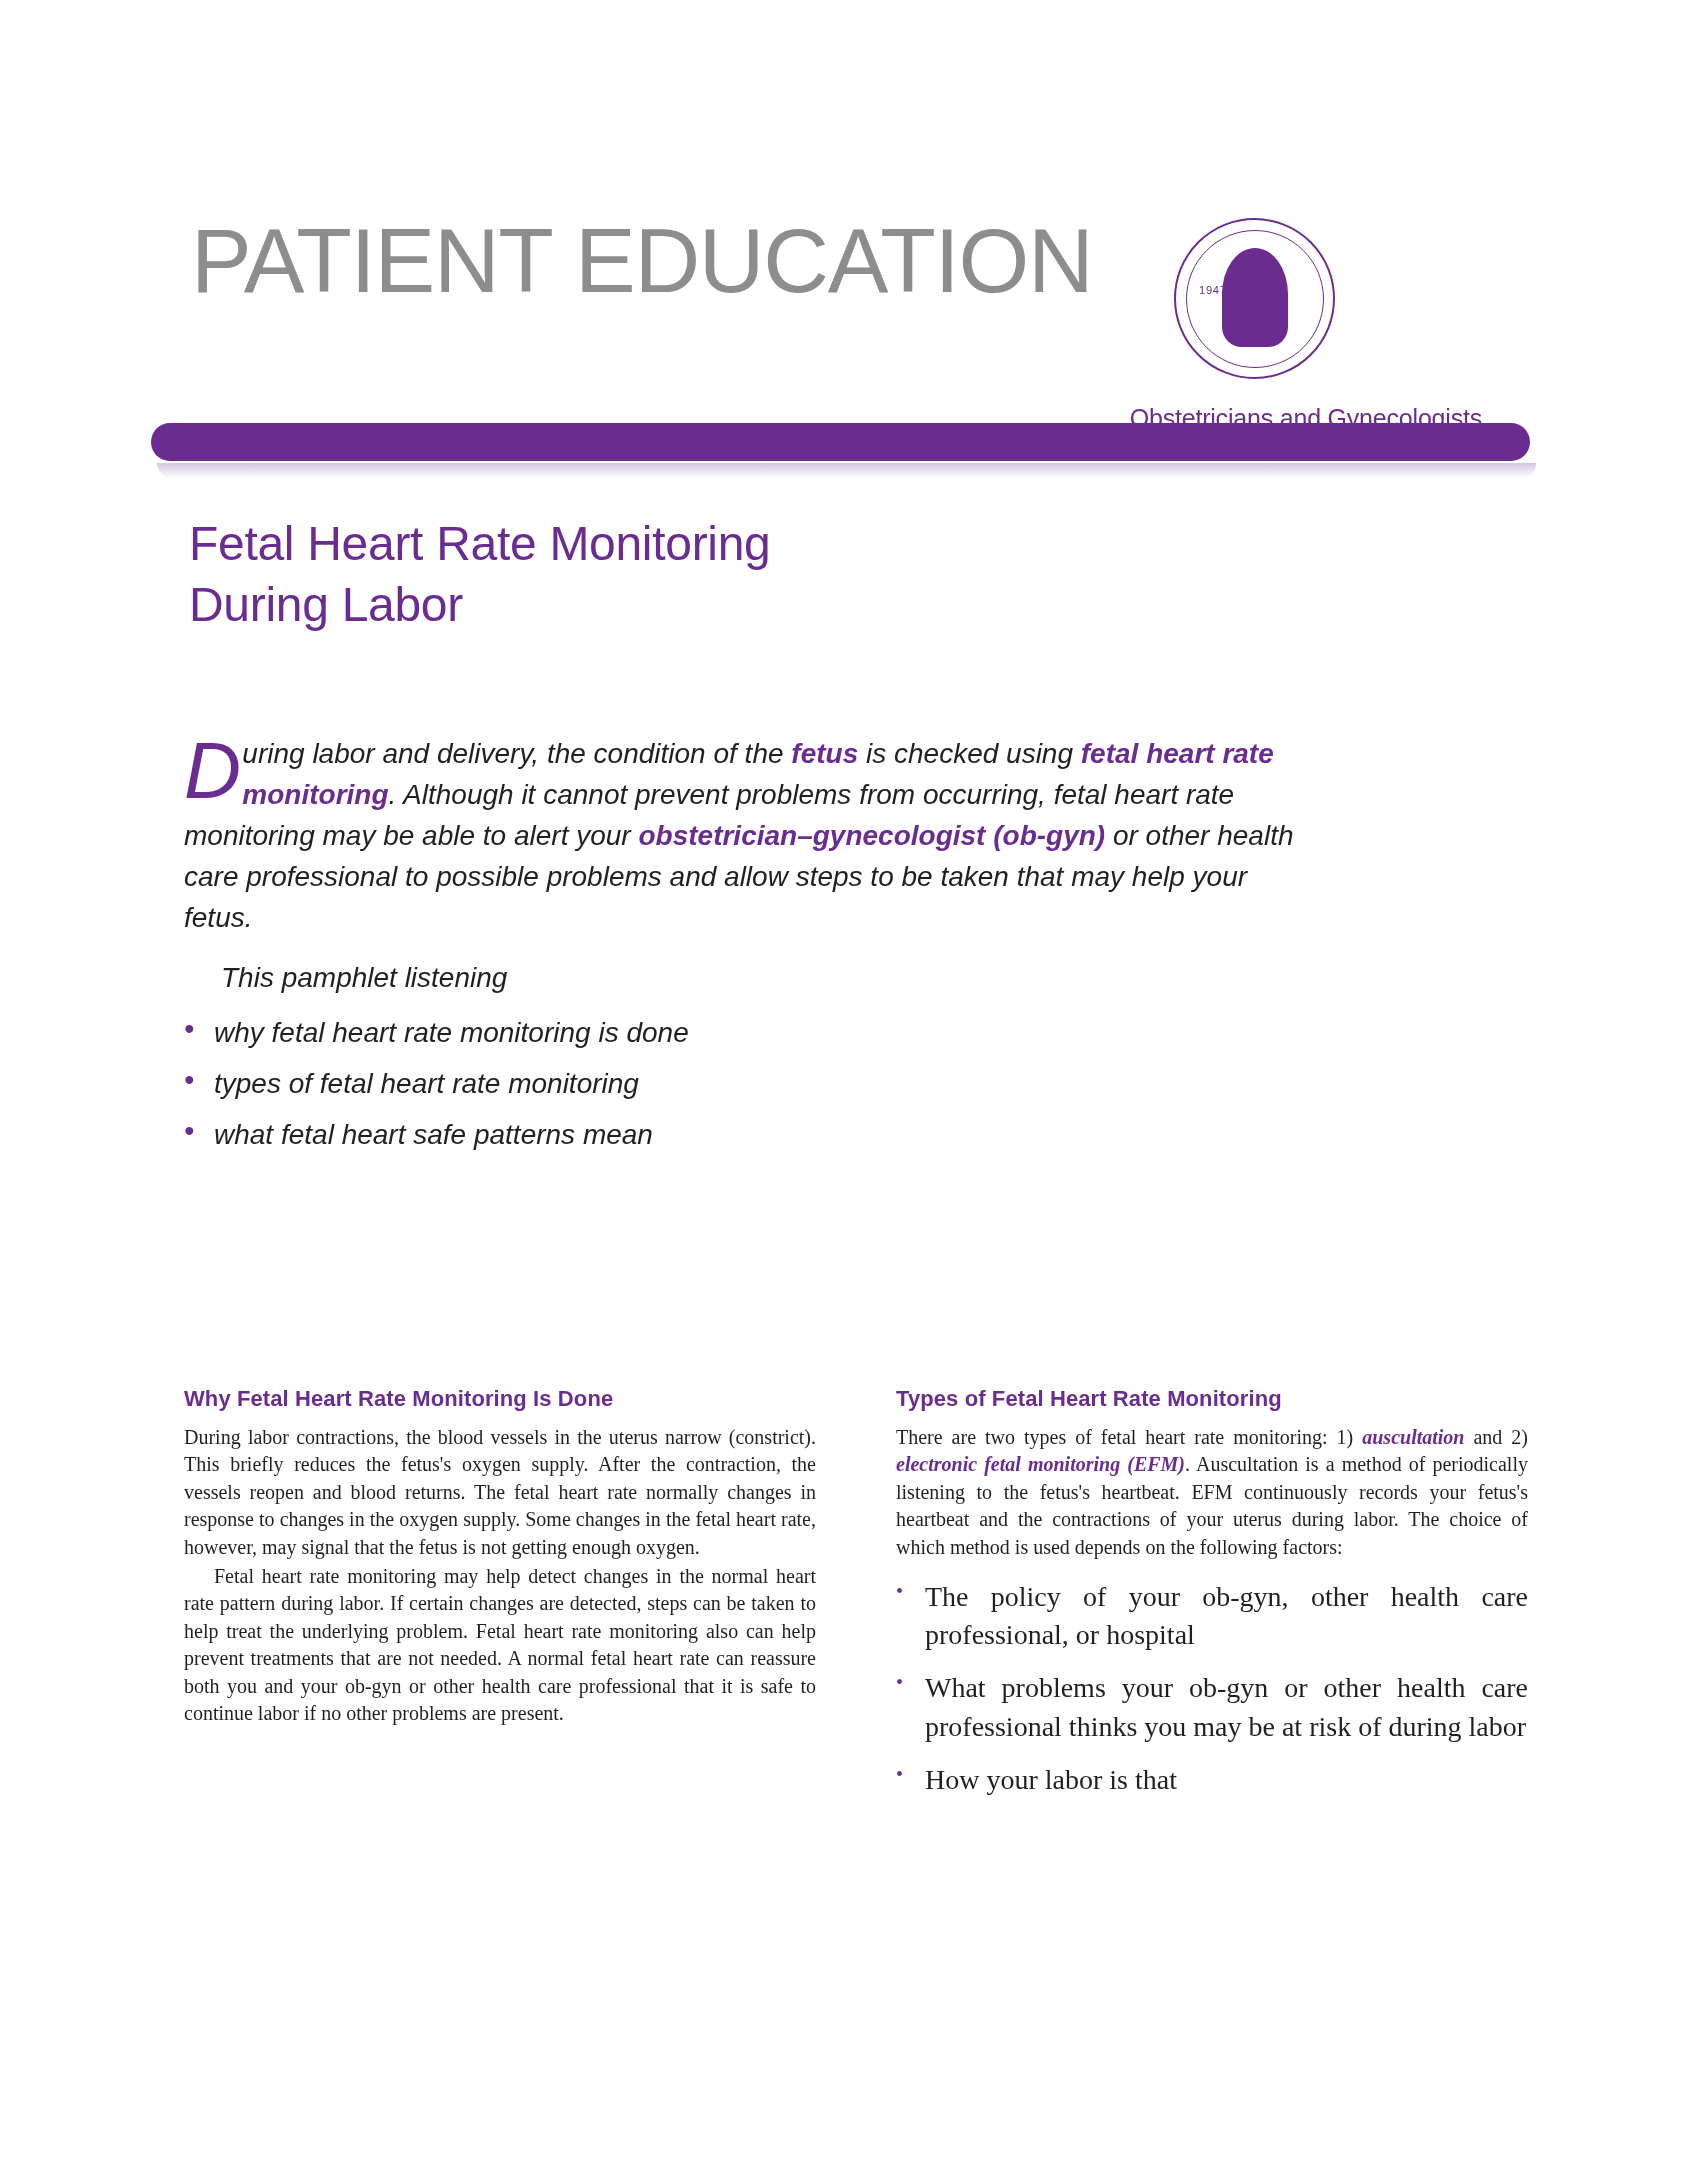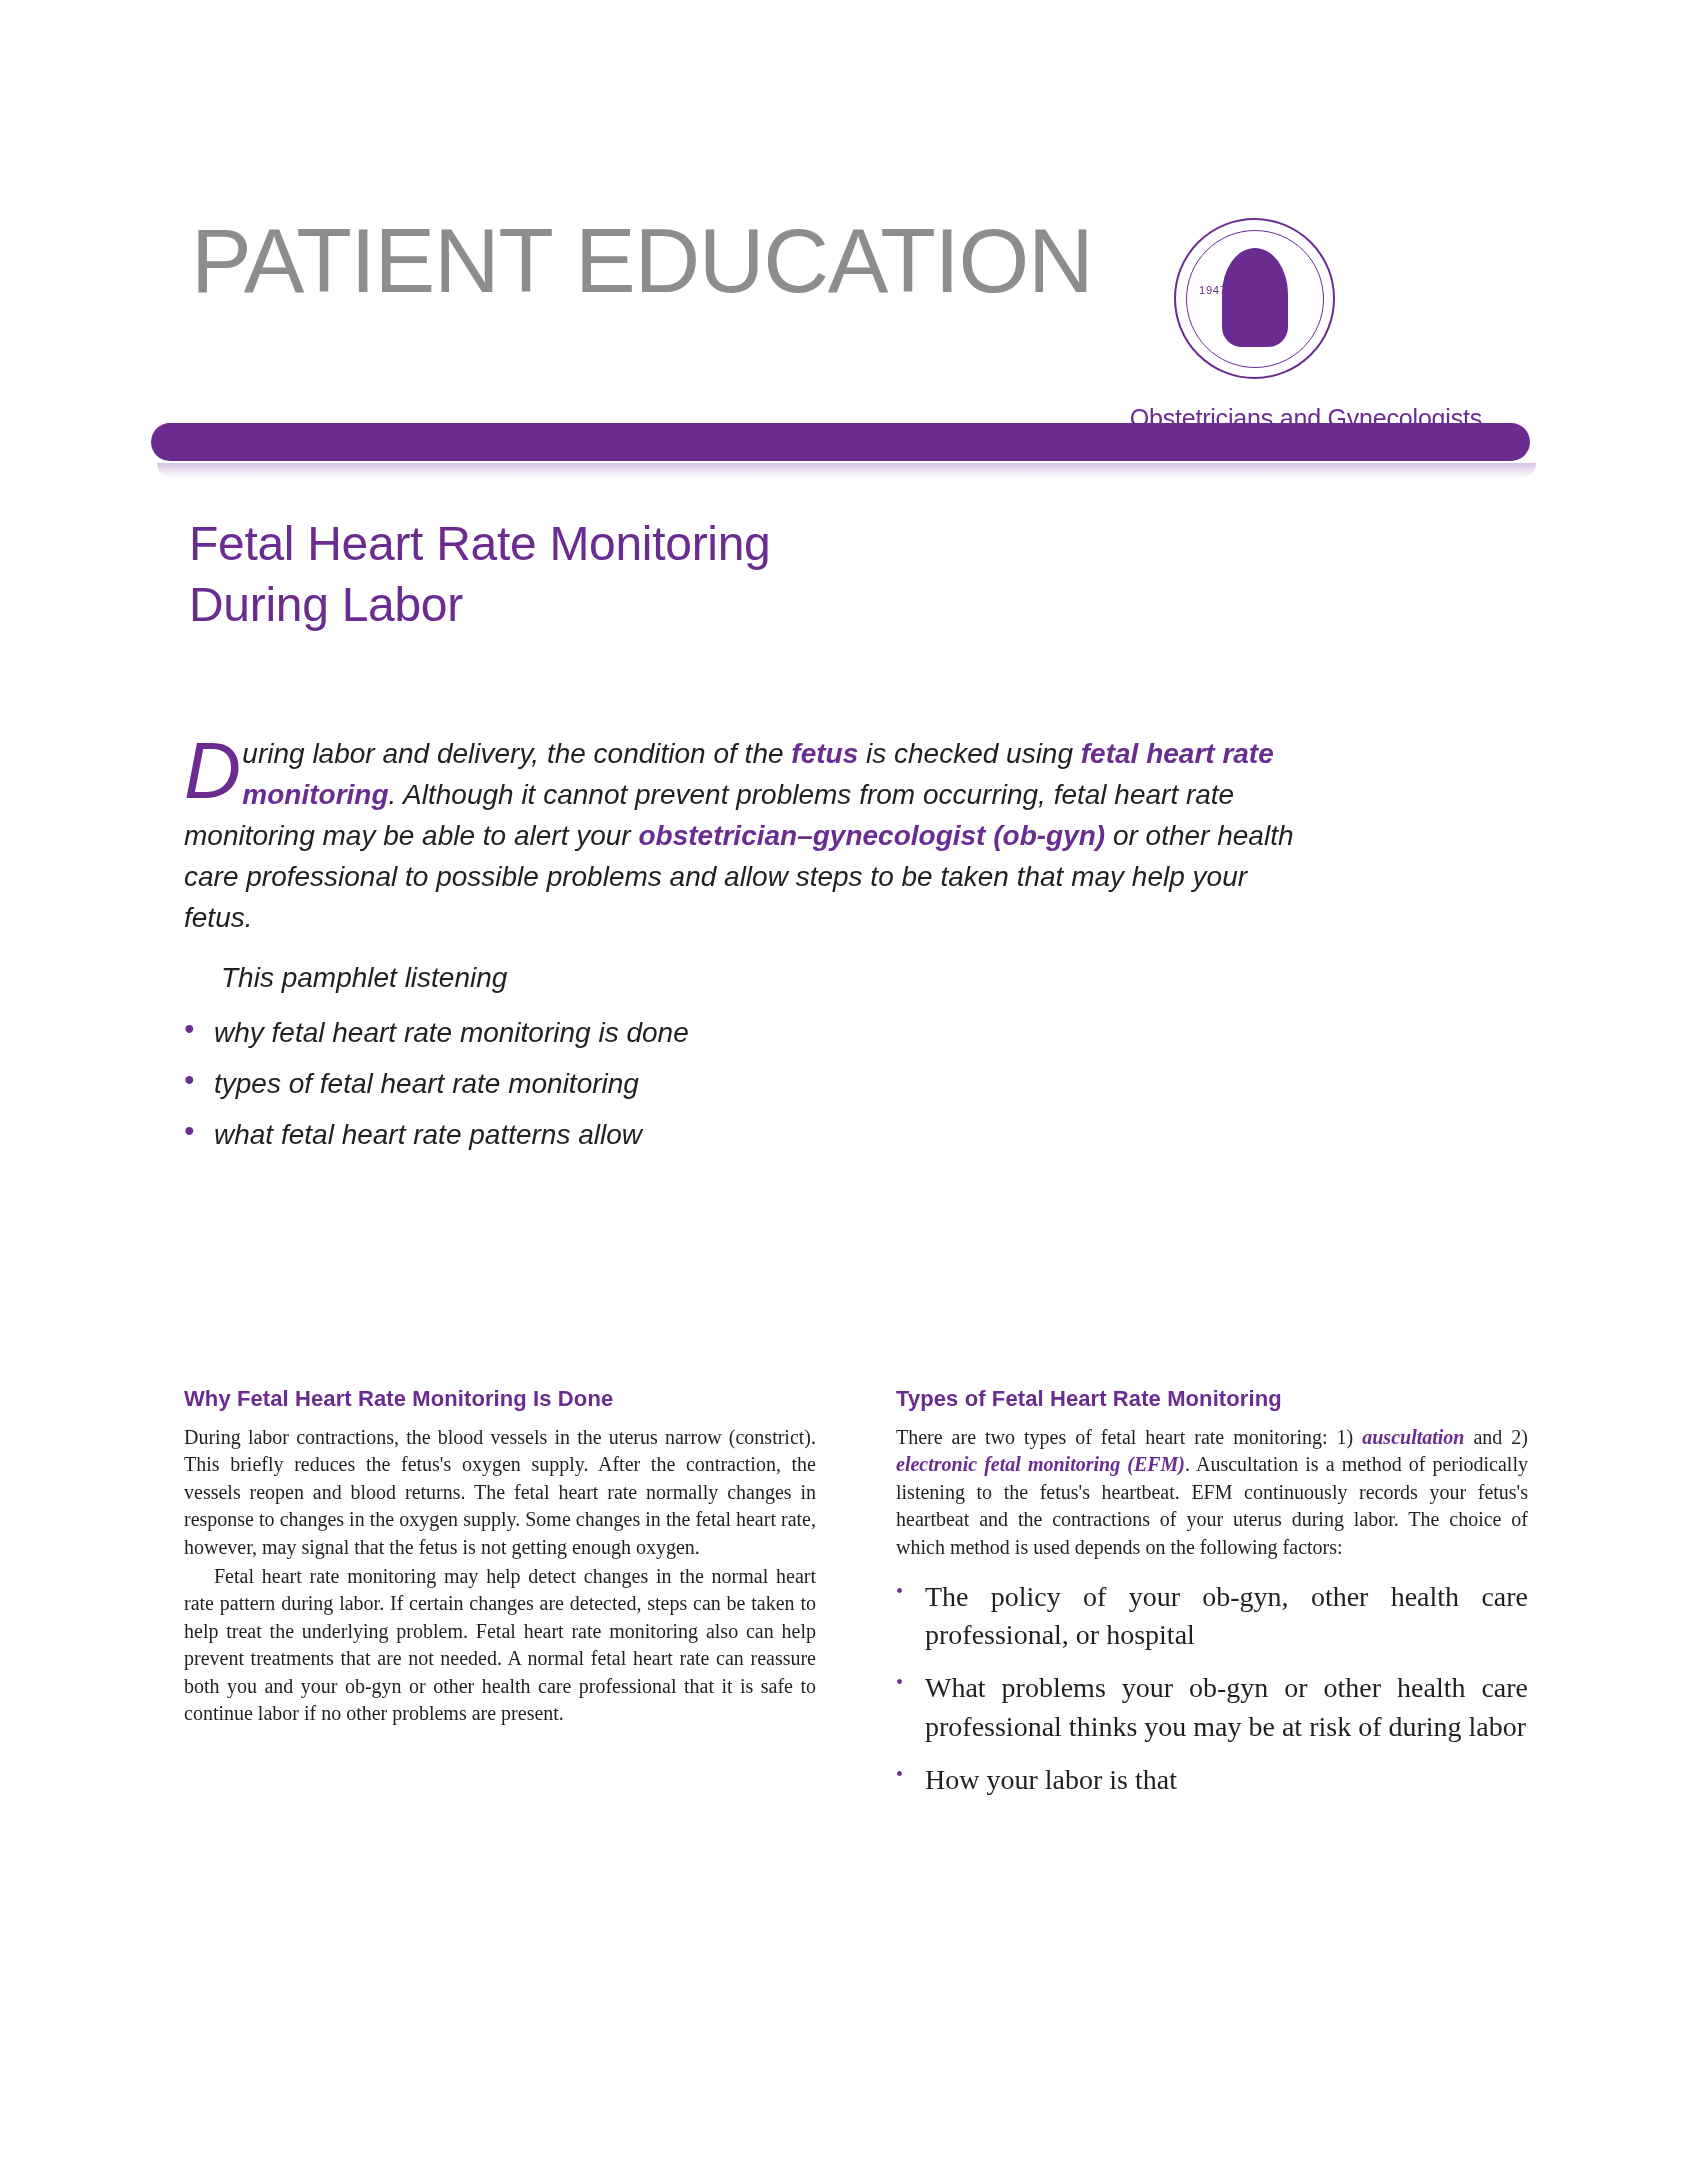--- a/index.html
+++ b/index.html
@@ -277,21 +277,21 @@
       <div class="bullet-row">
         <span class="bullet-dot">•</span>
         <span class="bullet-text">why fetal heart rate monitoring is done</span>
       </div>
       <div class="bullet-row">
         <span class="bullet-dot">•</span>
         <span class="bullet-text">types of fetal heart rate monitoring</span>
       </div>
       <div class="bullet-row">
         <span class="bullet-dot">•</span>
-        <span class="bullet-text">what fetal heart rate patterns allow</span>
+        <span class="bullet-text">what fetal heart safe patterns mean</span>
       </div>
     </div>
   </div>
 
   <div class="col col-left">
     <div class="sect-head">Why Fetal Heart Rate Monitoring Is Done</div>
     <p class="body-p">During labor contractions, the blood vessels in the uterus narrow (constrict). This briefly reduces the fetus's oxygen supply. After the contraction, the vessels reopen and blood returns. The fetal heart rate normally changes in response to changes in the oxygen supply. Some changes in the fetal heart rate, however, may signal that the fetus is not getting enough oxygen.</p>
     <p class="body-p indent">Fetal heart rate monitoring may help detect changes in the normal heart rate pattern during labor. If certain changes are detected, steps can be taken to help treat the underlying problem. Fetal heart rate monitoring also can help prevent treatments that are not needed. A normal fetal heart rate can reassure both you and your ob-gyn or other health care professional that it is safe to continue labor if no other problems are present.</p>
   </div>
 

